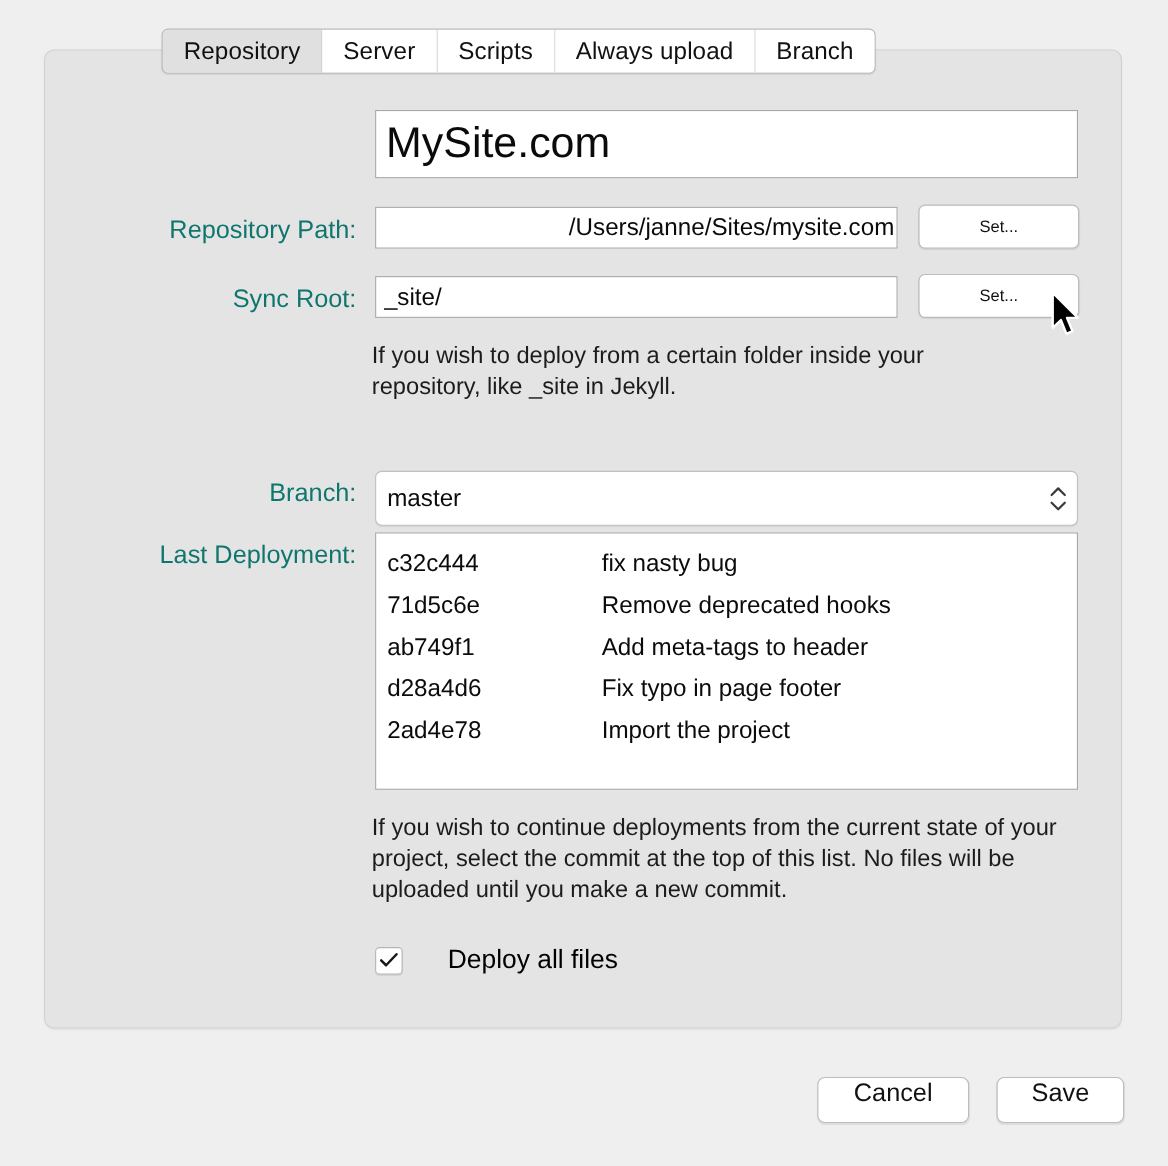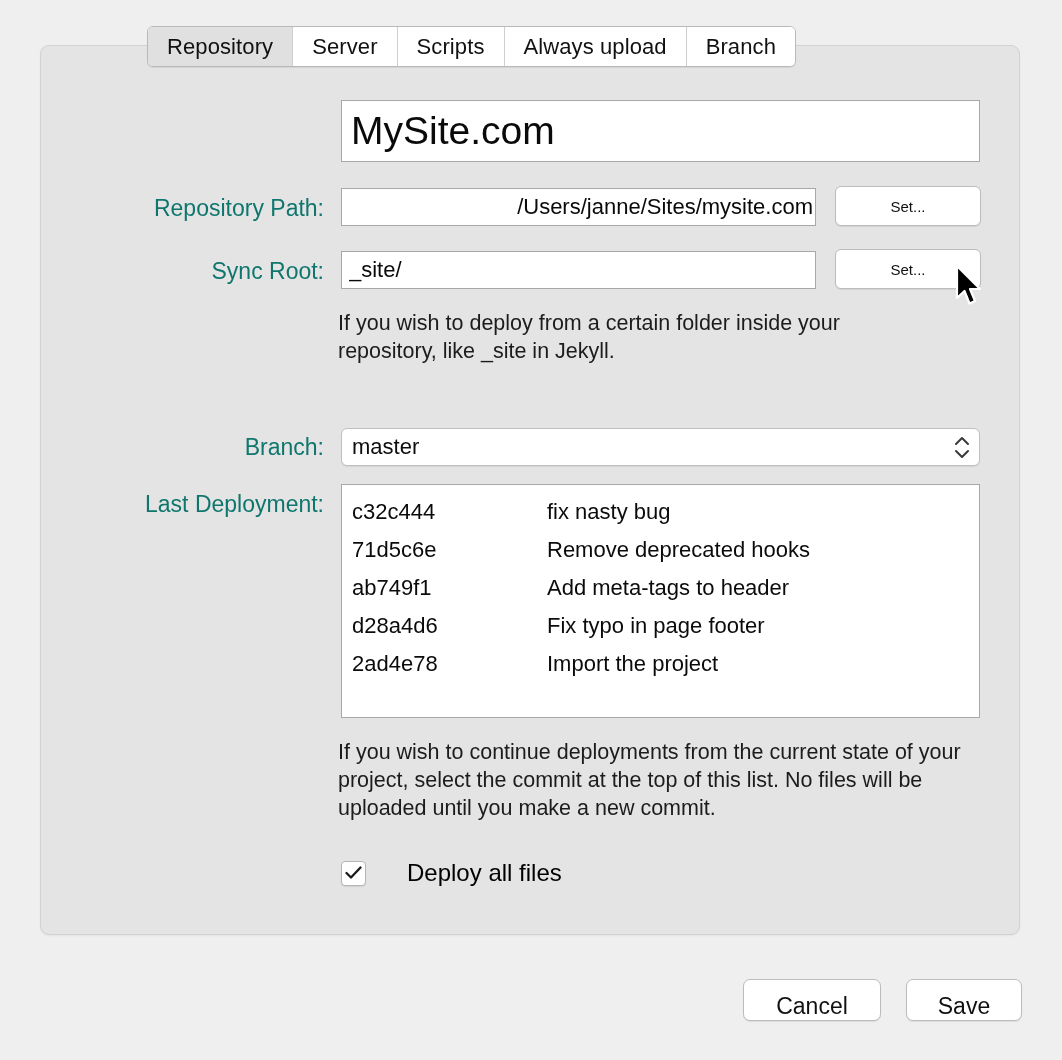--- a/index.html
+++ b/index.html
@@ -139,21 +139,21 @@
     top: 738px;
     width: 625px;
   }
 
   
   .branch-select {
     position: absolute;
     left: 341px;
     top: 428px;
     width: 639px;
-    height: 38px;
+    height: 50px;
     background: #ffffff;
     border: 1px solid #c0c0c0;
     border-radius: 6px;
     box-shadow: 0 1px 1px rgba(0,0,0,0.07);
     display: flex;
     align-items: center;
     box-sizing: border-box;
   }
   .branch-value {
     font-size: 22px;
@@ -233,21 +233,21 @@
 
   
   .footer-btn {
     position: absolute;
     height: 42px;
     background: #ffffff;
     border: 1px solid #bcbcbc;
     border-radius: 7px;
     box-shadow: 0 1px 1px rgba(0,0,0,0.08);
     display: flex;
-    align-items: flex-end;
+    align-items: flex-start;
     justify-content: center;
     font-size: 23px;
     color: #111;
     box-sizing: border-box;
   }
   .btn-cancel { left: 743px; top: 979px; width: 138px; }
   .btn-save   { left: 906px; top: 979px; width: 116px; }
 
   
   .cursor {

